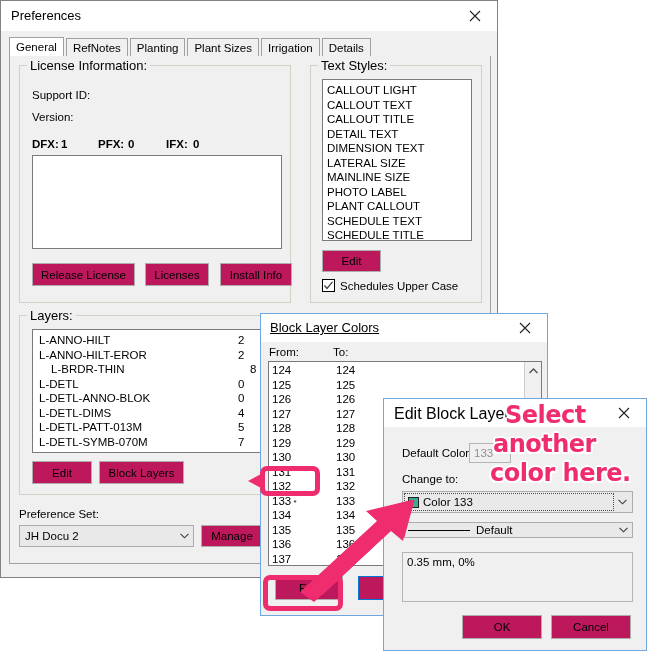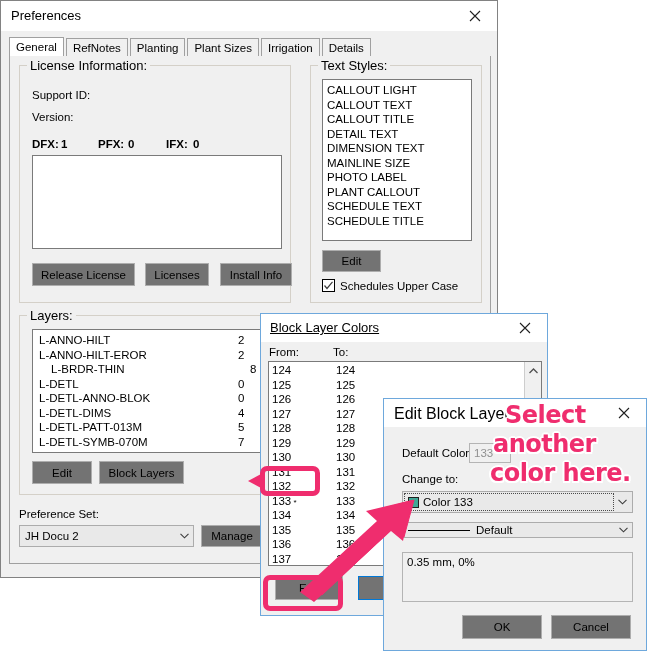--- a/index.html
+++ b/index.html
@@ -118,21 +118,21 @@
 
   .textbox {
     position: absolute;
     background: #ffffff;
     border: 1px solid #7a7a7a;
     box-sizing: border-box;
   }
 
   .btn {
     position: absolute;
-    background: #737373;
+    background: #be185d;
     border: 1px solid #adadad;
     box-sizing: border-box;
     font-size: 11.5px;
     color: #000;
     display: flex;
     align-items: center;
     justify-content: center;
     white-space: nowrap;
     text-align: center;
   }
@@ -351,20 +351,21 @@
 
       <div class="group" style="left:300px; top:9px; width:172px; height:238px;">
         <div class="legend">Text Styles:</div>
       </div>
       <div class="listbox" style="left:312px; top:23px; width:150px; height:162px; padding:3px 0 0 4px;">
         <div class="lrow">CALLOUT LIGHT</div>
         <div class="lrow">CALLOUT TEXT</div>
         <div class="lrow">CALLOUT TITLE</div>
         <div class="lrow">DETAIL TEXT</div>
         <div class="lrow">DIMENSION TEXT</div>
+        <div class="lrow">LATERAL SIZE</div>
         <div class="lrow">MAINLINE SIZE</div>
         <div class="lrow">PHOTO LABEL</div>
         <div class="lrow">PLANT CALLOUT</div>
         <div class="lrow">SCHEDULE TEXT</div>
         <div class="lrow">SCHEDULE TITLE</div>
 
       </div>
       <div class="btn" style="left:312px; top:194px; width:59px; height:22px;">Edit</div>
       <div class="cbox" style="left:312px; top:223px;">
         <svg width="11" height="11" viewBox="0 0 11 11">

